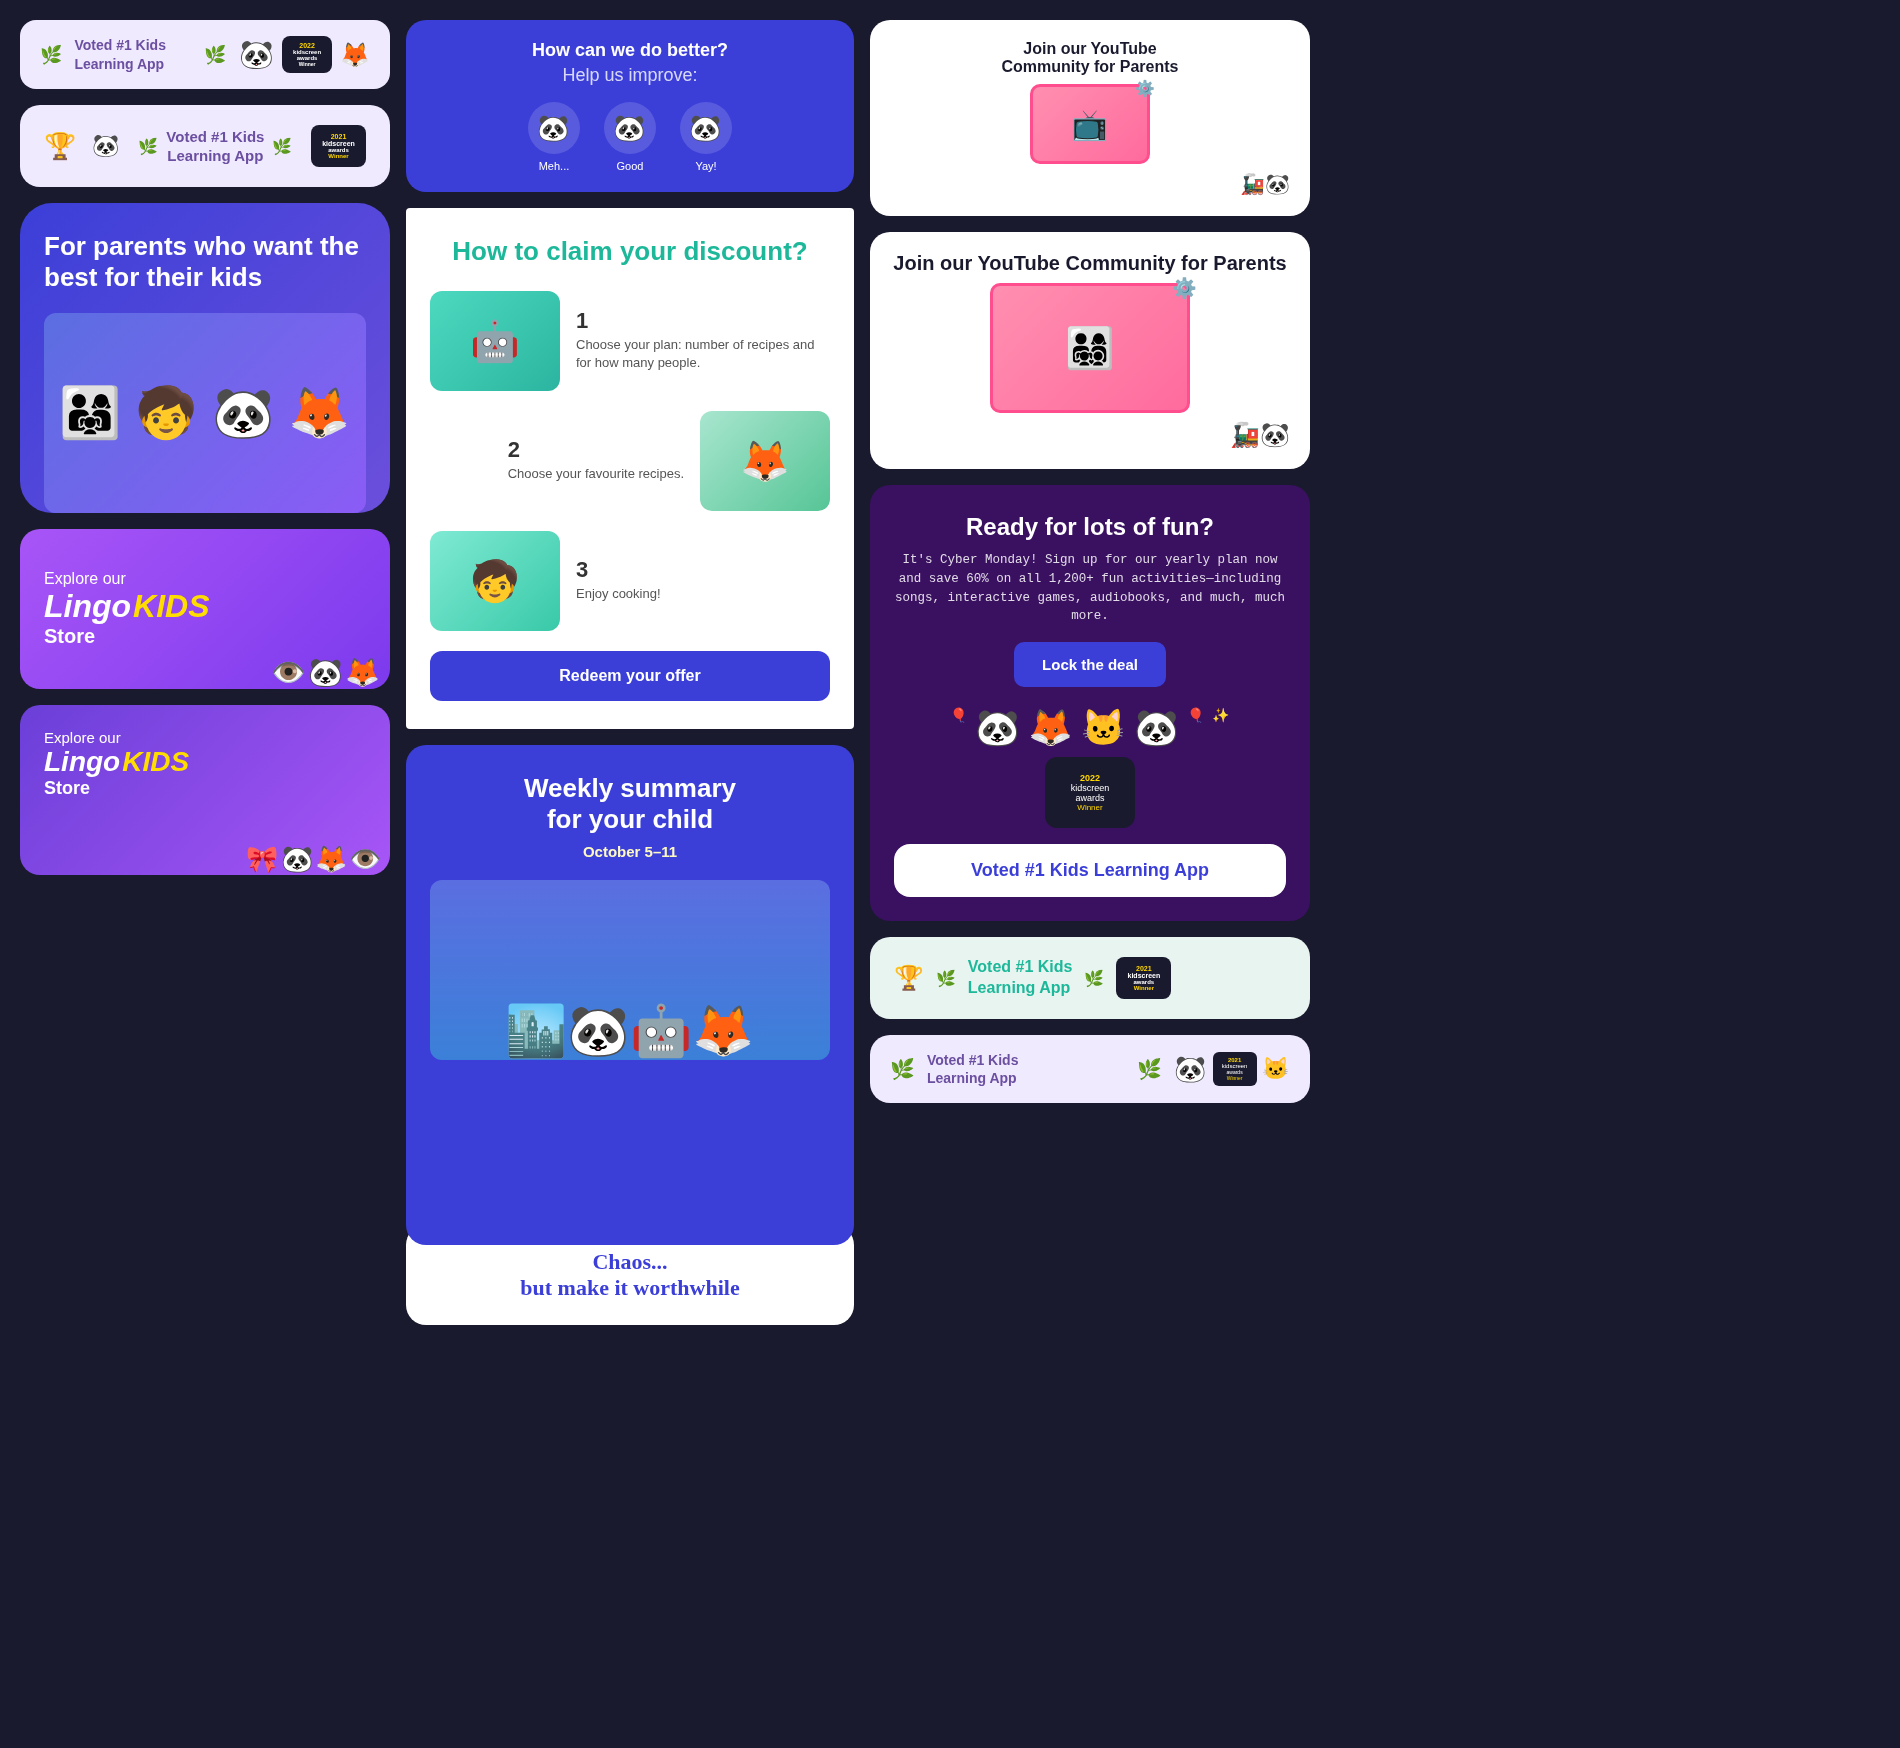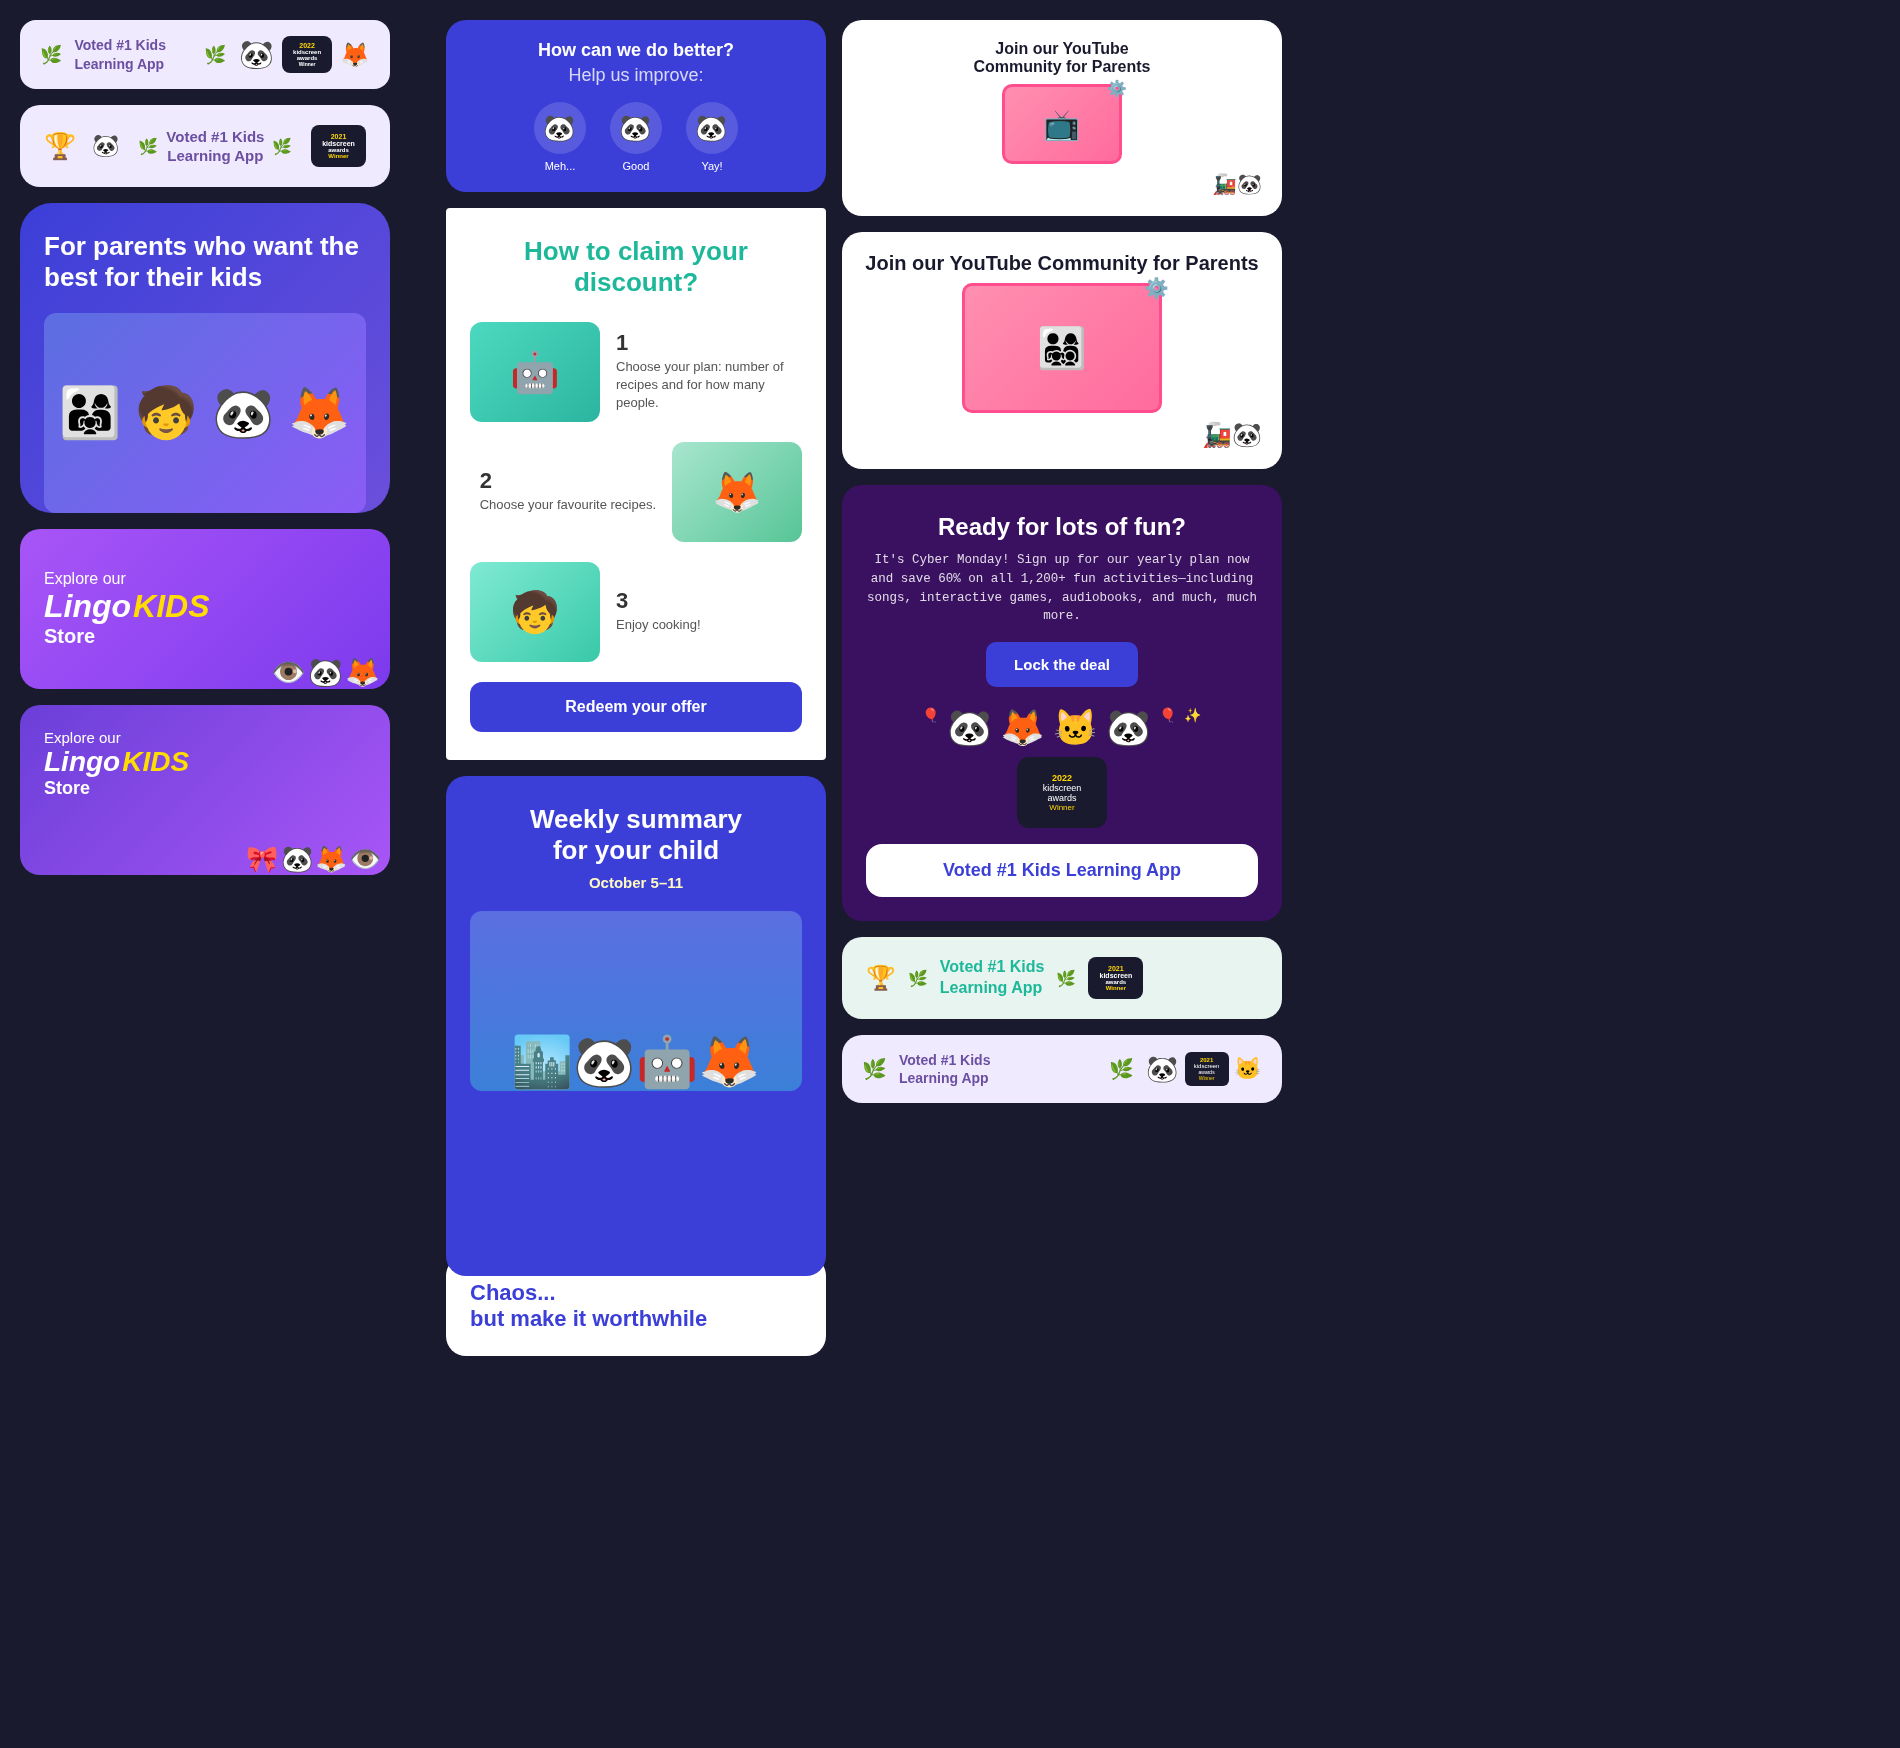--- a/index.html
+++ b/index.html
@@ -15,21 +15,21 @@
       gap: 16px;
     }
 
     .column {
       display: flex;
       flex-direction: column;
       gap: 16px;
     }
 
     .col-left { width: 370px; }
-    .col-mid { width: 380px; flex-shrink: 0; margin-left: 40px; }
+    .col-mid { width: 448px; flex-shrink: 0; }
     .col-right { width: 440px; }
 
     
     .card {
       border-radius: 20px;
       overflow: hidden;
       position: relative;
     }
 
     
@@ -245,21 +245,22 @@
     .card-weekly-bottom {
       background: white;
       border-radius: 20px;
       padding: 24px;
       margin-top: -20px;
     }
     .card-weekly-bottom h3 {
       color: #3b3fd8;
       font-size: 22px;
       font-weight: 900;
-      text-align: left;
+      text-align: center;
+      font-family: Liberation Serif, serif;
     }
     .card-weekly-bottom p {
       color: #555;
       font-size: 13px;
       line-height: 1.5;
       text-align: center;
       margin-top: 10px;
     }
 
     

